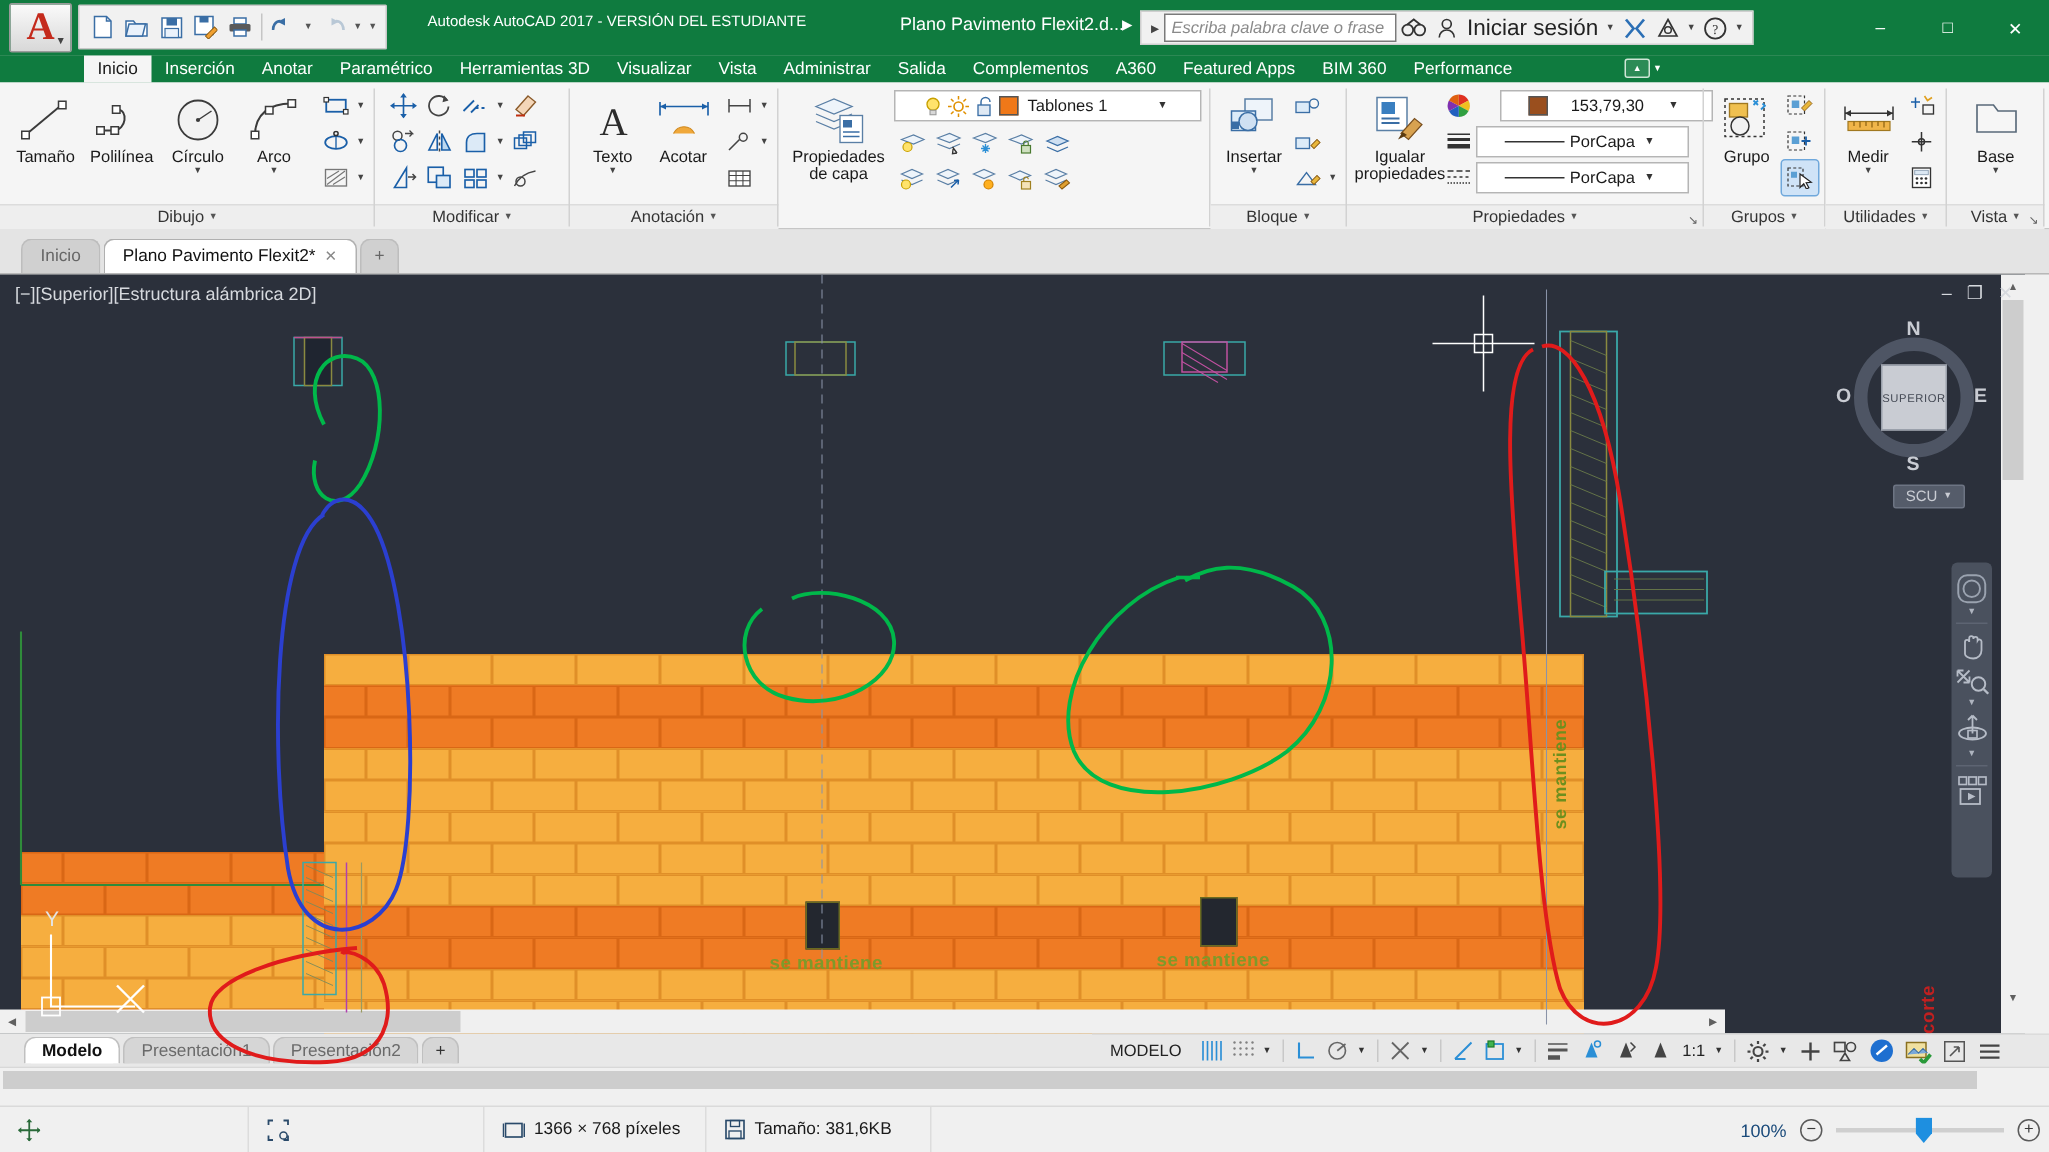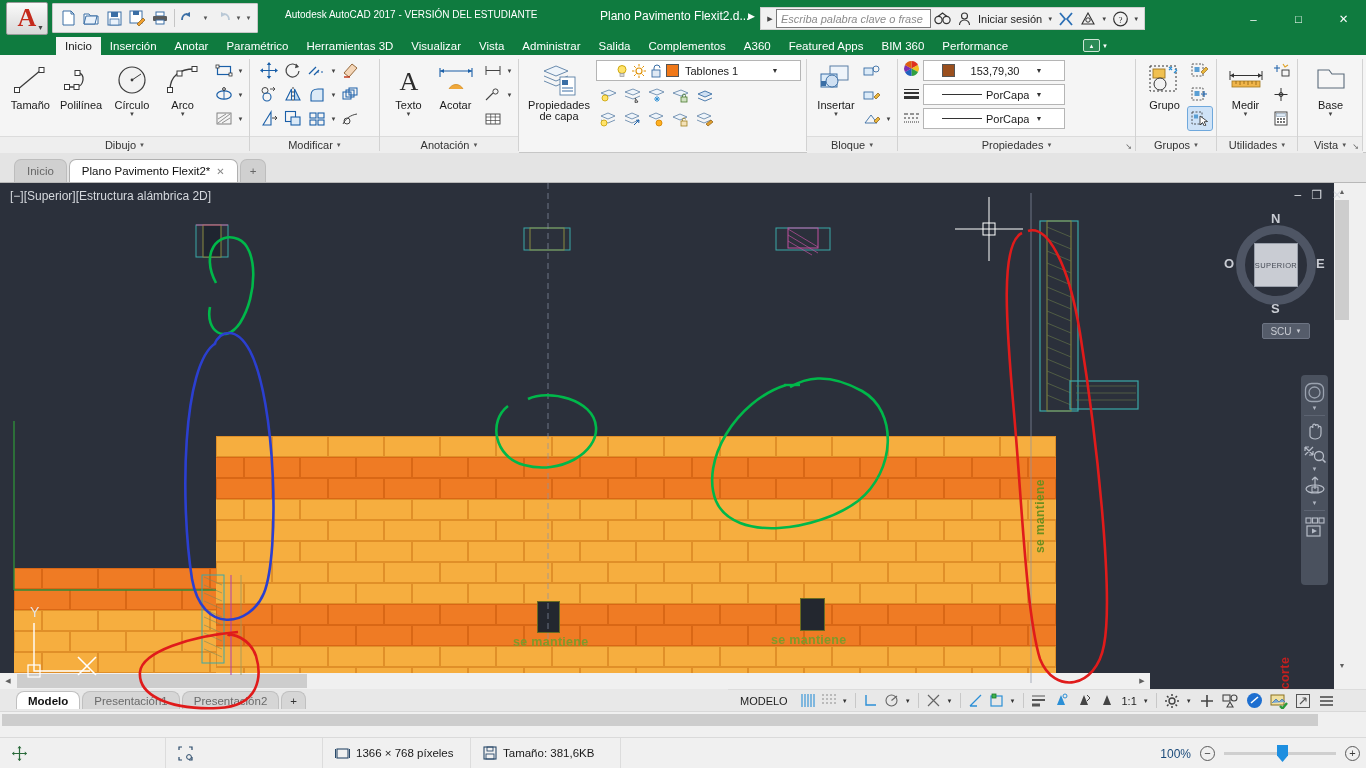--- a/index.html
+++ b/index.html
@@ -62,21 +62,21 @@
     display:flex; align-items:center; padding:0 3px;
   }
   .sw-arrow{ width:12px; text-align:center; font-size:7px; color:#444; cursor:pointer; }
   .search-input{
     width:155px; height:19px; border:1px solid #7a7a7a; background:#fff;
     font-style:italic; font-size:11px; color:#808080; padding:0 4px;
     font-family:"Liberation Sans", sans-serif;
   }
   .search-input::placeholder{ color:#8a8a8a; font-style:italic; }
   .tb-ico{ width:22px; height:21px; display:flex; align-items:center; justify-content:center; cursor:pointer;}
-  .signin{ font-size:11px; color:#222; white-space:nowrap; cursor:pointer; padding:0 3px;}
+  .signin{ font-size:15px; color:#222; white-space:nowrap; cursor:pointer; padding:0 3px;}
   .tb-caret{ font-size:6px; color:#444; width:10px; text-align:center; cursor:pointer;}
 
   .wbtns{ position:absolute; right:0; top:0; display:flex; height:37px; }
   .wbtn{ width:45px; height:37px; display:flex; align-items:center; justify-content:center;
          color:#fff; cursor:pointer; }
 
   
   .ribbontabs{
     position:absolute; left:0; top:37px; width:1366px; height:18px;
     background:#0f7b3f; display:flex; align-items:flex-end; padding-left:56px;
@@ -835,22 +835,35 @@
         </div>
       </div>
       <div class="caption">
         <span>Bloque</span>
         <span class="dd">▼</span>
       </div>
     </div>
 
     <div class="panel" style="width:238px">
       <div class="body">
+        <div class="bigbtn" style="width:72px">
+          <div class="gl">
+            <svg width="38" height="34" viewBox="0 0 38 34">
+                <rect x="4" y="2" width="20" height="22" fill="#fff" stroke="#5a7fa5" stroke-width="1"></rect>
+                <rect x="7" y="5" width="9" height="8" fill="#3a7fc0"></rect>
+                <path d="M7 16h12M7 19h12" stroke="#3a6ea5" stroke-width="1.3"></path>
+                <path d="M20 26l9-10 5 4-9 10z" fill="#d8a250" stroke="#7a5020" stroke-width=".8"></path>
+                <path d="M18 30l3-5 3 2z" fill="#5a3a10"></path>
+              </svg>
+          </div>
+          <div class="lb">Igualar</div>
+          <div class="lb">propiedades</div>
+        </div>
         <div style="display:flex;flex-direction:column;gap:3px;padding-top:2px">
-          <div style="display:flex;align-items:flex-start;gap:3px">
+          <div style="display:flex;align-items:center;gap:19px">
             <span>
               <svg width="17" height="17" viewBox="0 0 17 17">
                   <circle cx="8.5" cy="8.5" r="7.5" fill="#ddd"></circle>
                   <path d="M8.5 8.5L8.5 1A7.5 7.5 0 0 1 15 5z" fill="#e03020"></path>
                   <path d="M8.5 8.5L15 5a7.5 7.5 0 0 1 0 7z" fill="#f0c020"></path>
                   <path d="M8.5 8.5L15 12a7.5 7.5 0 0 1-6.5 4z" fill="#30a040"></path>
                   <path d="M8.5 8.5L8.5 16A7.5 7.5 0 0 1 2 12z" fill="#2060c0"></path>
                   <path d="M8.5 8.5L2 12a7.5 7.5 0 0 1 0-7z" fill="#8030b0"></path>
                   <path d="M8.5 8.5L2 5A7.5 7.5 0 0 1 8.5 1z" fill="#e06010"></path>
                 </svg>

